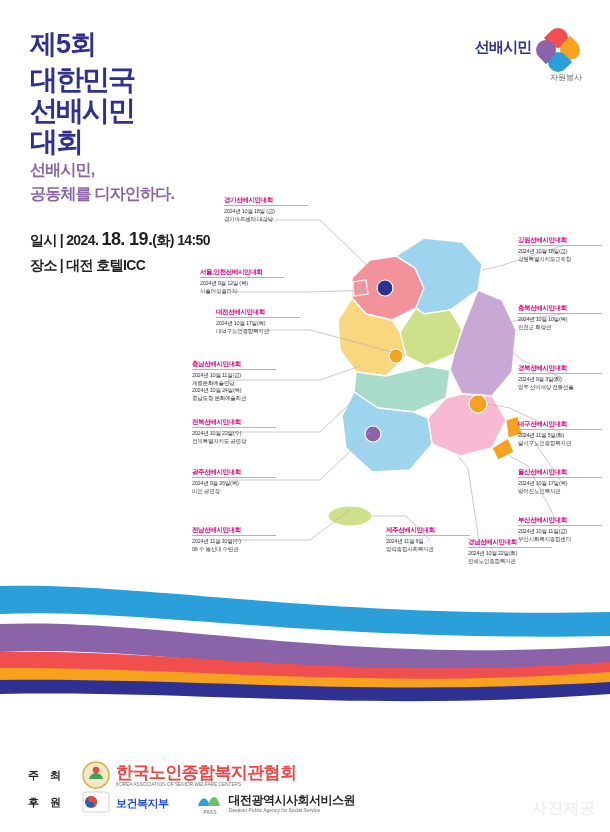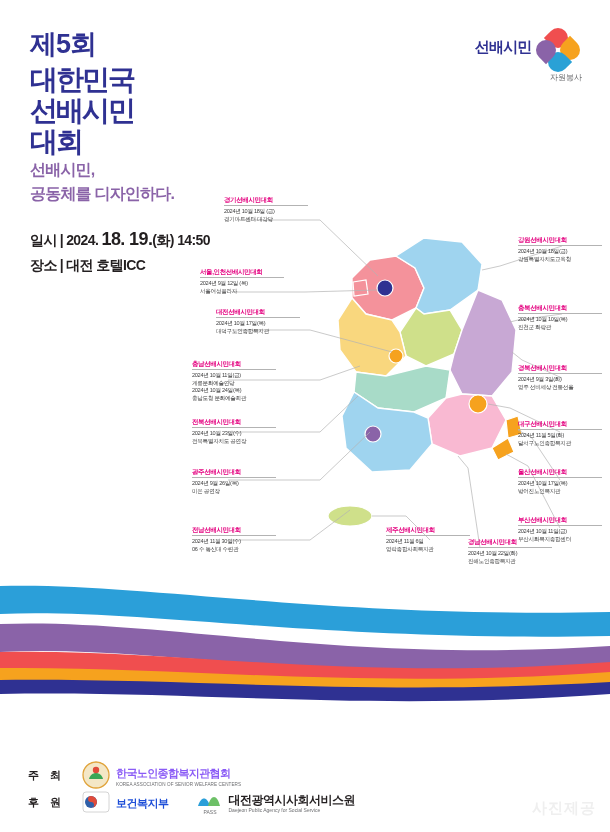--- a/index.html
+++ b/index.html
@@ -67,21 +67,21 @@
 
   
   .footer{position:absolute;left:0;bottom:0;width:610px;height:120px;background:#fff;}
   .foot-row{position:absolute;display:flex;align-items:center;}
   .foot-label{
     font-size:11px;font-weight:bold;color:#231f20;letter-spacing:4px;width:40px;
   }
   .org{display:flex;align-items:center;margin-left:14px;}
   .org-logo{width:28px;height:28px;margin-right:6px;position:relative;}
   .org-names{line-height:1.15;}
-  .org-kr{font-size:11px;font-weight:bold;color:#8b5cf6;letter-spacing:-0.6px;}
+  .org-kr{font-size:17px;font-weight:bold;color:#ef4444;letter-spacing:-0.6px;}
   .org-en{font-size:4.6px;color:#6d6e71;letter-spacing:0.1px;display:block;}
   .org2-kr{font-size:11px;font-weight:bold;color:#1d4ed8;letter-spacing:-0.5px;}
   .org3-kr{font-size:12px;font-weight:bold;color:#231f20;letter-spacing:-0.5px;}
   .org3-en{font-size:5px;color:#6d6e71;display:block;}
   .watermark{
     position:absolute;right:14px;bottom:14px;font-size:15px;color:#efefef;
     letter-spacing:1px;font-weight:bold;
   }
 </style>
 </head>

